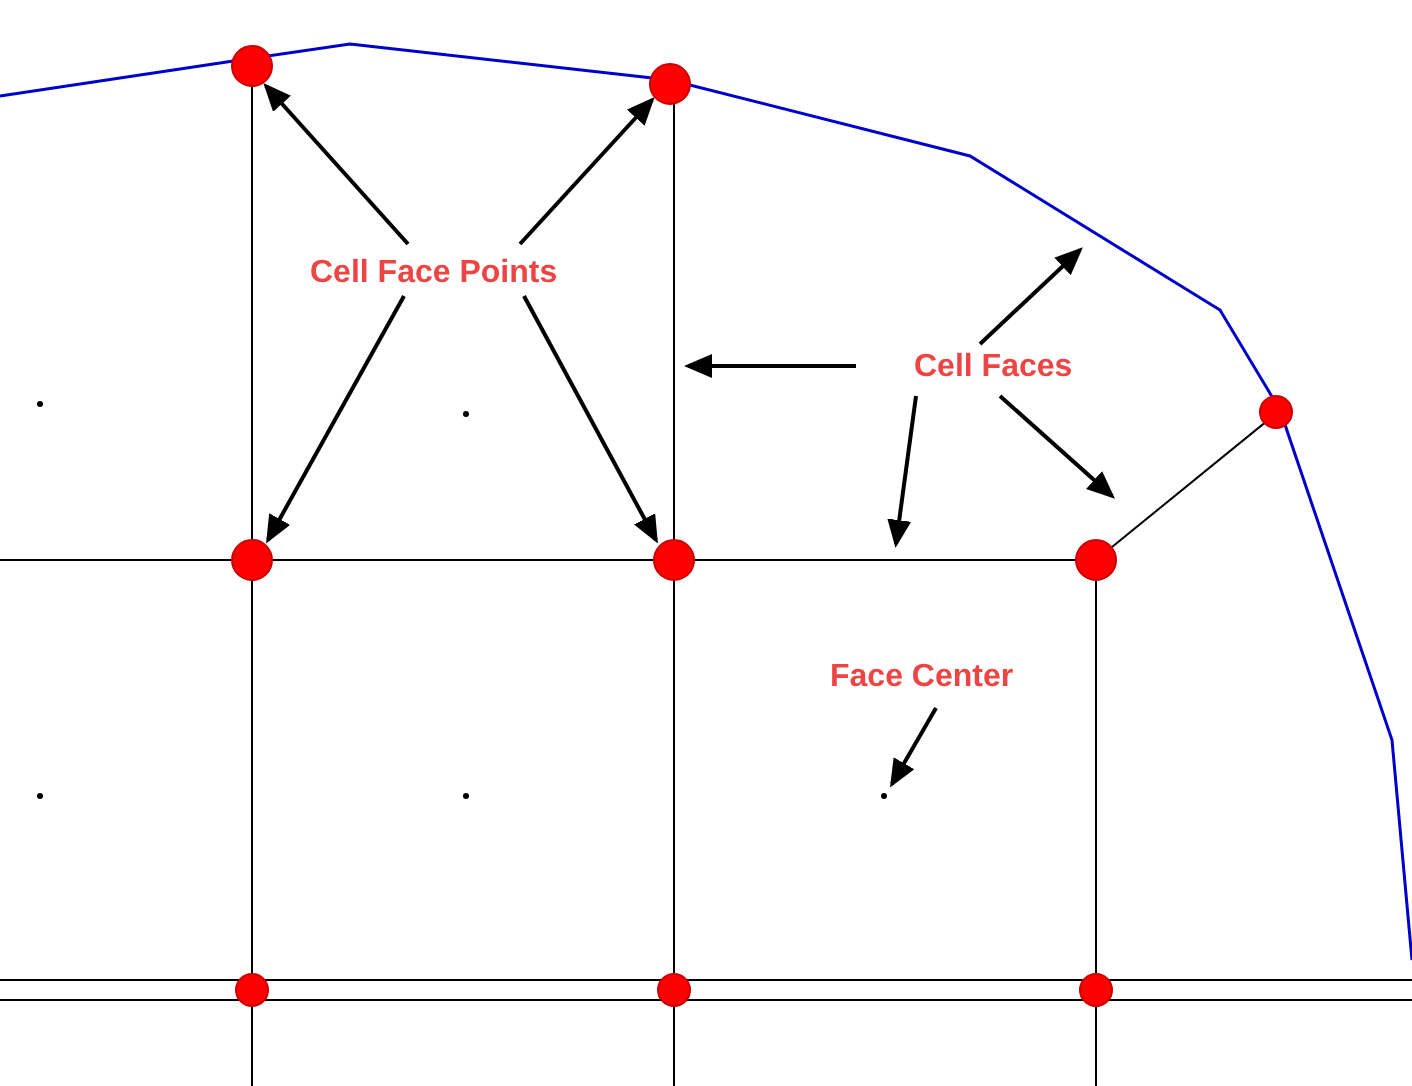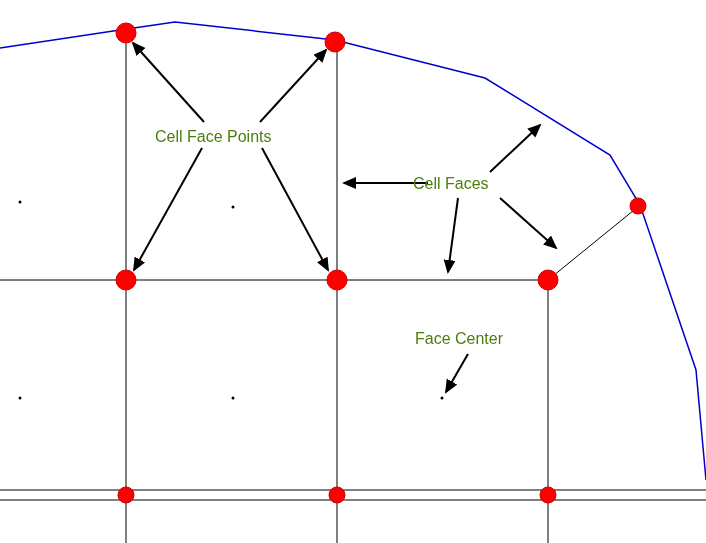--- a/index.html
+++ b/index.html
@@ -14,22 +14,22 @@
     svg.diagram {
       position: absolute;
       top: 0;
       left: 0;
       width: 706px;
       height: 543px;
     }
     .label {
       position: absolute;
       font-size: 16px;
-      font-weight: normal;
-      color: #4d7c0f;
+      font-weight: bold;
+      color: #ef4444;
       white-space: nowrap;
     }
     .node {
       fill: #ff0000;
       stroke: #cc0000;
       stroke-width: 1;
     }
     .gridline {
       stroke: #000;
       stroke-width: 1;
@@ -94,14 +94,14 @@
   <circle class="node" cx="638" cy="206" r="8"></circle>
   <circle class="node" cx="126" cy="280" r="10"></circle>
   <circle class="node" cx="337" cy="280" r="10"></circle>
   <circle class="node" cx="548" cy="280" r="10"></circle>
   <circle class="node" cx="126" cy="495" r="8"></circle>
   <circle class="node" cx="337" cy="495" r="8"></circle>
   <circle class="node" cx="548" cy="495" r="8"></circle>
 </svg>
 
 <div class="label" style="left:155px; top:128px;">Cell Face Points</div>
-<div class="label" style="left:413px; top:175px;text-align:right;">Cell Faces</div>
+<div class="label" style="left:457px; top:175px;text-align:right;">Cell Faces</div>
 <div class="label" style="left:415px; top:330px;">Face Center</div>
 
 </body></html>

